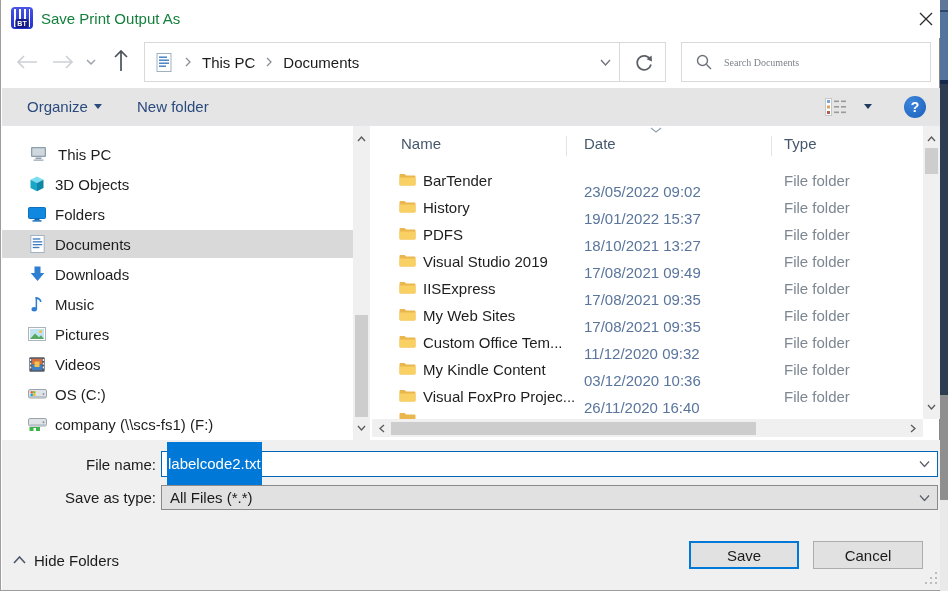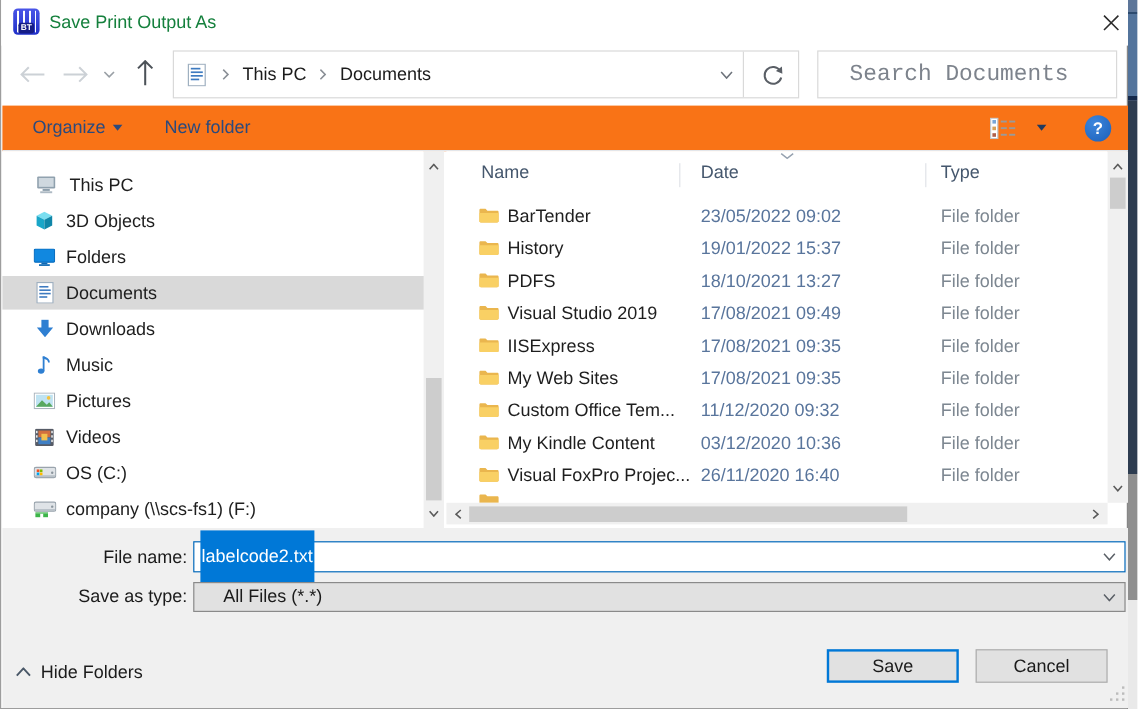--- a/index.html
+++ b/index.html
@@ -15,25 +15,25 @@
   .close-btn{position:absolute;left:905px;top:0;width:40px;height:38px;display:flex;align-items:center;justify-content:center;cursor:pointer}
 
   
   .nav-btn{position:absolute;display:flex;align-items:center;justify-content:center}
   .addressbar{position:absolute;left:143px;top:42px;width:522px;height:40px;background:#fff;border:1px solid #d9d9d9;display:flex;align-items:center;padding-left:9px;gap:11px}
   .crumb{font-size:15px;color:#1b1b1b;cursor:pointer}
   .addr-drop{position:absolute;left:591px;top:42px;width:27px;height:40px;display:flex;align-items:center;justify-content:center}
   .addr-divider{position:absolute;left:618px;top:43px;width:1px;height:38px;background:#d9d9d9}
   .refresh-btn{position:absolute;left:619px;top:42px;width:46px;height:40px;display:flex;align-items:center;justify-content:center}
   .searchbox{position:absolute;left:680px;top:42px;width:250px;height:40px;background:#fff;border:1px solid #d9d9d9;display:flex;align-items:center;padding:0 8px 0 14px;gap:12px}
-  .searchbox input{border:0;outline:0;flex:1;font-family:Liberation Mono, monospace;font-size:19px;color:#1b1b1b;background:transparent}
+  .searchbox input{border:0;outline:0;flex:1;font-family:Liberation Serif, serif;font-size:10px;color:#1b1b1b;background:transparent}
   .searchbox input::placeholder{color:#7d838c}
 
   
-  .toolbar{position:absolute;left:1px;top:88px;width:938px;height:38px;background:#f97316;border-bottom:1px solid #e3e6ea}
+  .toolbar{position:absolute;left:1px;top:88px;width:938px;height:38px;background:#e5e5e5;border-bottom:1px solid #e3e6ea}
   .tb-item{position:absolute;top:0;height:37px;display:flex;align-items:center;gap:6px;font-size:15px;color:#2b4a7d;cursor:pointer}
   .tri-down{width:0;height:0;border-left:4px solid transparent;border-right:4px solid transparent;border-top:5px solid #2b4a7d}
   .help-btn{position:absolute;left:902px;top:8px;width:22px;height:22px;border-radius:50%;background:radial-gradient(circle at 35% 30%,#3c86dd,#1c5fb8);display:flex;align-items:center;justify-content:center;cursor:pointer}
 
   
   .sidebar{position:absolute;left:1px;top:126px;width:351px;height:314px;background:#fff}
   .side-item{position:absolute;left:0;width:352px;height:28px;display:flex;align-items:center;gap:8px;cursor:pointer}
   .side-item.root{padding-left:28px}
   .side-item.child{padding-left:25px}
   .side-item.sel{background:#d9d9d9}
@@ -46,30 +46,30 @@
   .sb-arrow{position:absolute;width:17px;height:17px;display:flex;align-items:center;justify-content:center;cursor:pointer}
   .sb-thumb{position:absolute;background:#cdcdcd;cursor:pointer}
 
   
   .listpane{position:absolute;left:371px;top:126px;width:551px;height:313px;background:#fff}
   .lhead{position:absolute;left:0;top:2px;width:551px;height:32px}
   .lhead .hcell{position:absolute;top:0;height:32px;line-height:32px;font-size:15px;color:#45576d;cursor:pointer}
   .hdiv{position:absolute;top:8px;width:1px;height:20px;background:#e0e3e8}
   .frow{position:absolute;left:0;width:551px;height:27px;cursor:pointer}
   .frow .fname{position:absolute;left:51px;top:0;line-height:27px;font-size:15px;color:#1e1e1e;white-space:nowrap}
-  .frow .fdate{position:absolute;left:212px;top:0;line-height:27px;font-size:15px;color:#59759c;white-space:nowrap}
+  .frow .fdate{position:absolute;left:212px;top:11px;line-height:27px;font-size:15px;color:#59759c;white-space:nowrap}
   .frow .ftype{position:absolute;left:412px;top:0;line-height:27px;font-size:15px;color:#7d8791;white-space:nowrap}
   .frow .ficon{position:absolute;left:27px;top:6px}
 
   
   .footer-area{position:absolute;left:1px;top:440px;width:938px;height:150px;background:#f0f0f0}
   .field-label{position:absolute;font-size:15px;color:#1b1b1b;text-align:right;width:110px}
   .fn-input{position:absolute;left:160px;top:451px;width:777px;height:26px;background:#fff;border:1px solid #0067b8;display:flex;align-items:center;padding-left:5px;cursor:text}
   .fn-input .seltext{background:#0078d7;color:#fff;font-size:15px;line-height:20px;padding:12px 1px}
-  .combo{position:absolute;left:160px;top:485px;width:777px;height:25px;background:#e1e1e1;border:1px solid #8a8a8a;display:flex;align-items:center;padding-left:24px;cursor:pointer}
+  .combo{position:absolute;left:160px;top:485px;width:777px;height:25px;background:#e1e1e1;border:1px solid #8a8a8a;display:flex;align-items:center;padding-left:8px;cursor:pointer}
   .combo .ctext{font-size:15px;color:#1b1b1b}
   .combo-chev,.input-chev{position:absolute;right:7px;top:50%;transform:translateY(-50%)}
   .hide-folders{position:absolute;left:12px;top:549px;height:22px;display:flex;align-items:center;gap:8px;cursor:pointer}
   .hide-folders .lbl{font-size:15px;color:#1b1b1b}
   .btn{position:absolute;top:541px;width:110px;height:28px;background:#e1e1e1;display:flex;align-items:center;justify-content:center;font-size:15px;color:#1b1b1b;cursor:pointer}
   .btn.save{left:688px;border:2px solid #0078d7}
   .btn.cancel{left:812px;border:1px solid #adadad}
   .grip{position:absolute;left:922px;top:570px;width:16px;height:16px}
   .grip i{position:absolute;width:2px;height:2px;background:#bcbcbc}
 

